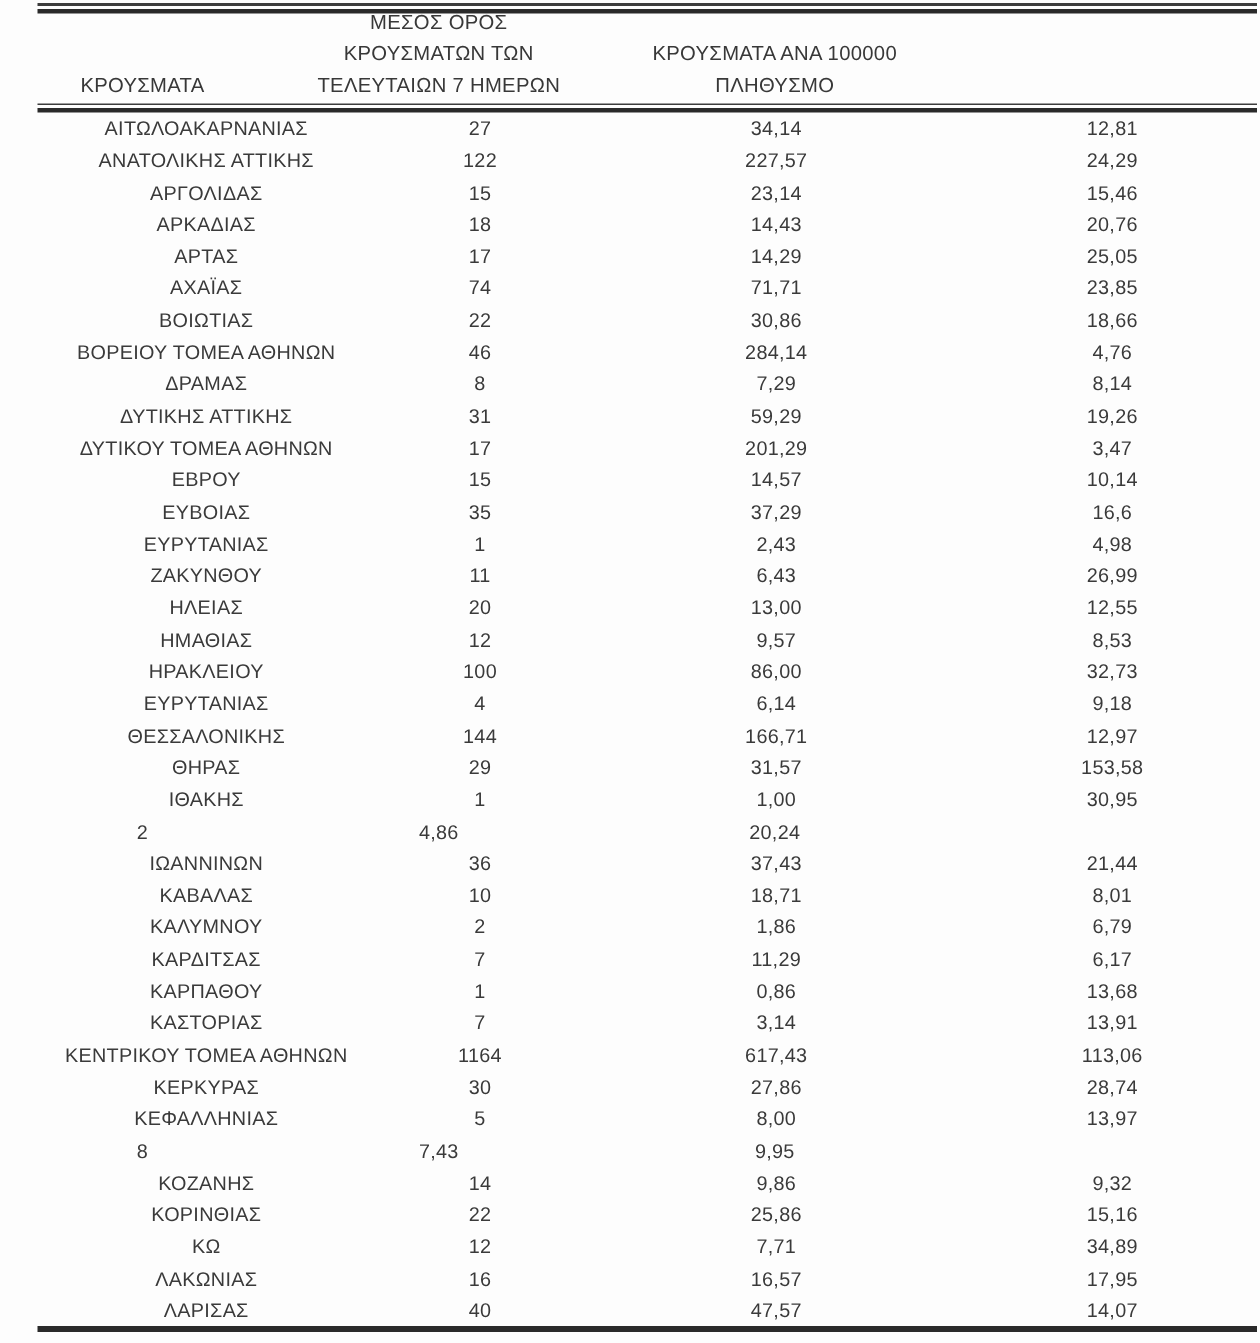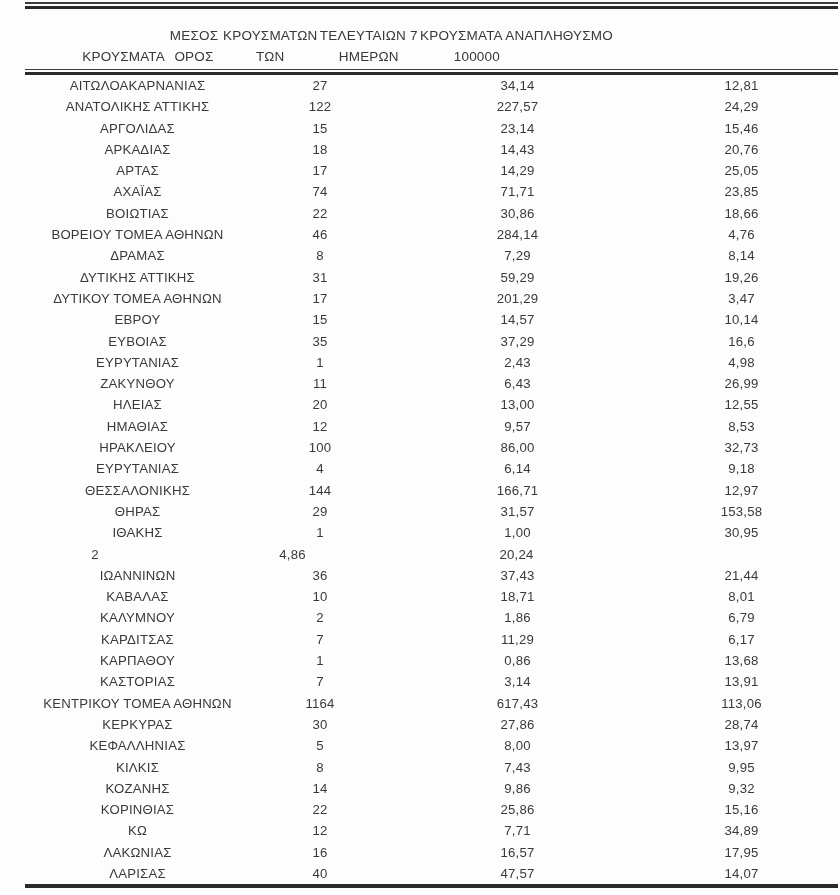--- a/index.html
+++ b/index.html
@@ -30,21 +30,21 @@
   .rule.bottom-rule .thick { height: 4px; margin-top: 0; }
   
   .thead {
     display: flex;
     align-items: flex-end;
     height: 58px;
     padding-bottom: 2px;
   }
   .hcell {
     display: flex;
-    flex-direction: row;
+    flex-direction: column;
     justify-content: flex-end;
     text-align: center;
     font-size: 13.5px;
     line-height: 21px;
     letter-spacing: 0.2px;
     color: #383838;
   }
   
   .trow {
     display: flex;
@@ -282,21 +282,20 @@
           <div class="tcell col3">27,86</div>
           <div class="tcell col4">28,74</div>
         </div>
         <div class="trow">
           <div class="tcell col1">ΚΕΦΑΛΛΗΝΙΑΣ</div>
           <div class="tcell col2">5</div>
           <div class="tcell col3">8,00</div>
           <div class="tcell col4">13,97</div>
         </div>
         <div class="trow">
-          <div class="tcell col1">ΚΙΛΚΙΣ</div>
           <div class="tcell col2">8</div>
           <div class="tcell col3">7,43</div>
           <div class="tcell col4">9,95</div>
         </div>
         <div class="trow">
           <div class="tcell col1">ΚΟΖΑΝΗΣ</div>
           <div class="tcell col2">14</div>
           <div class="tcell col3">9,86</div>
           <div class="tcell col4">9,32</div>
         </div>

